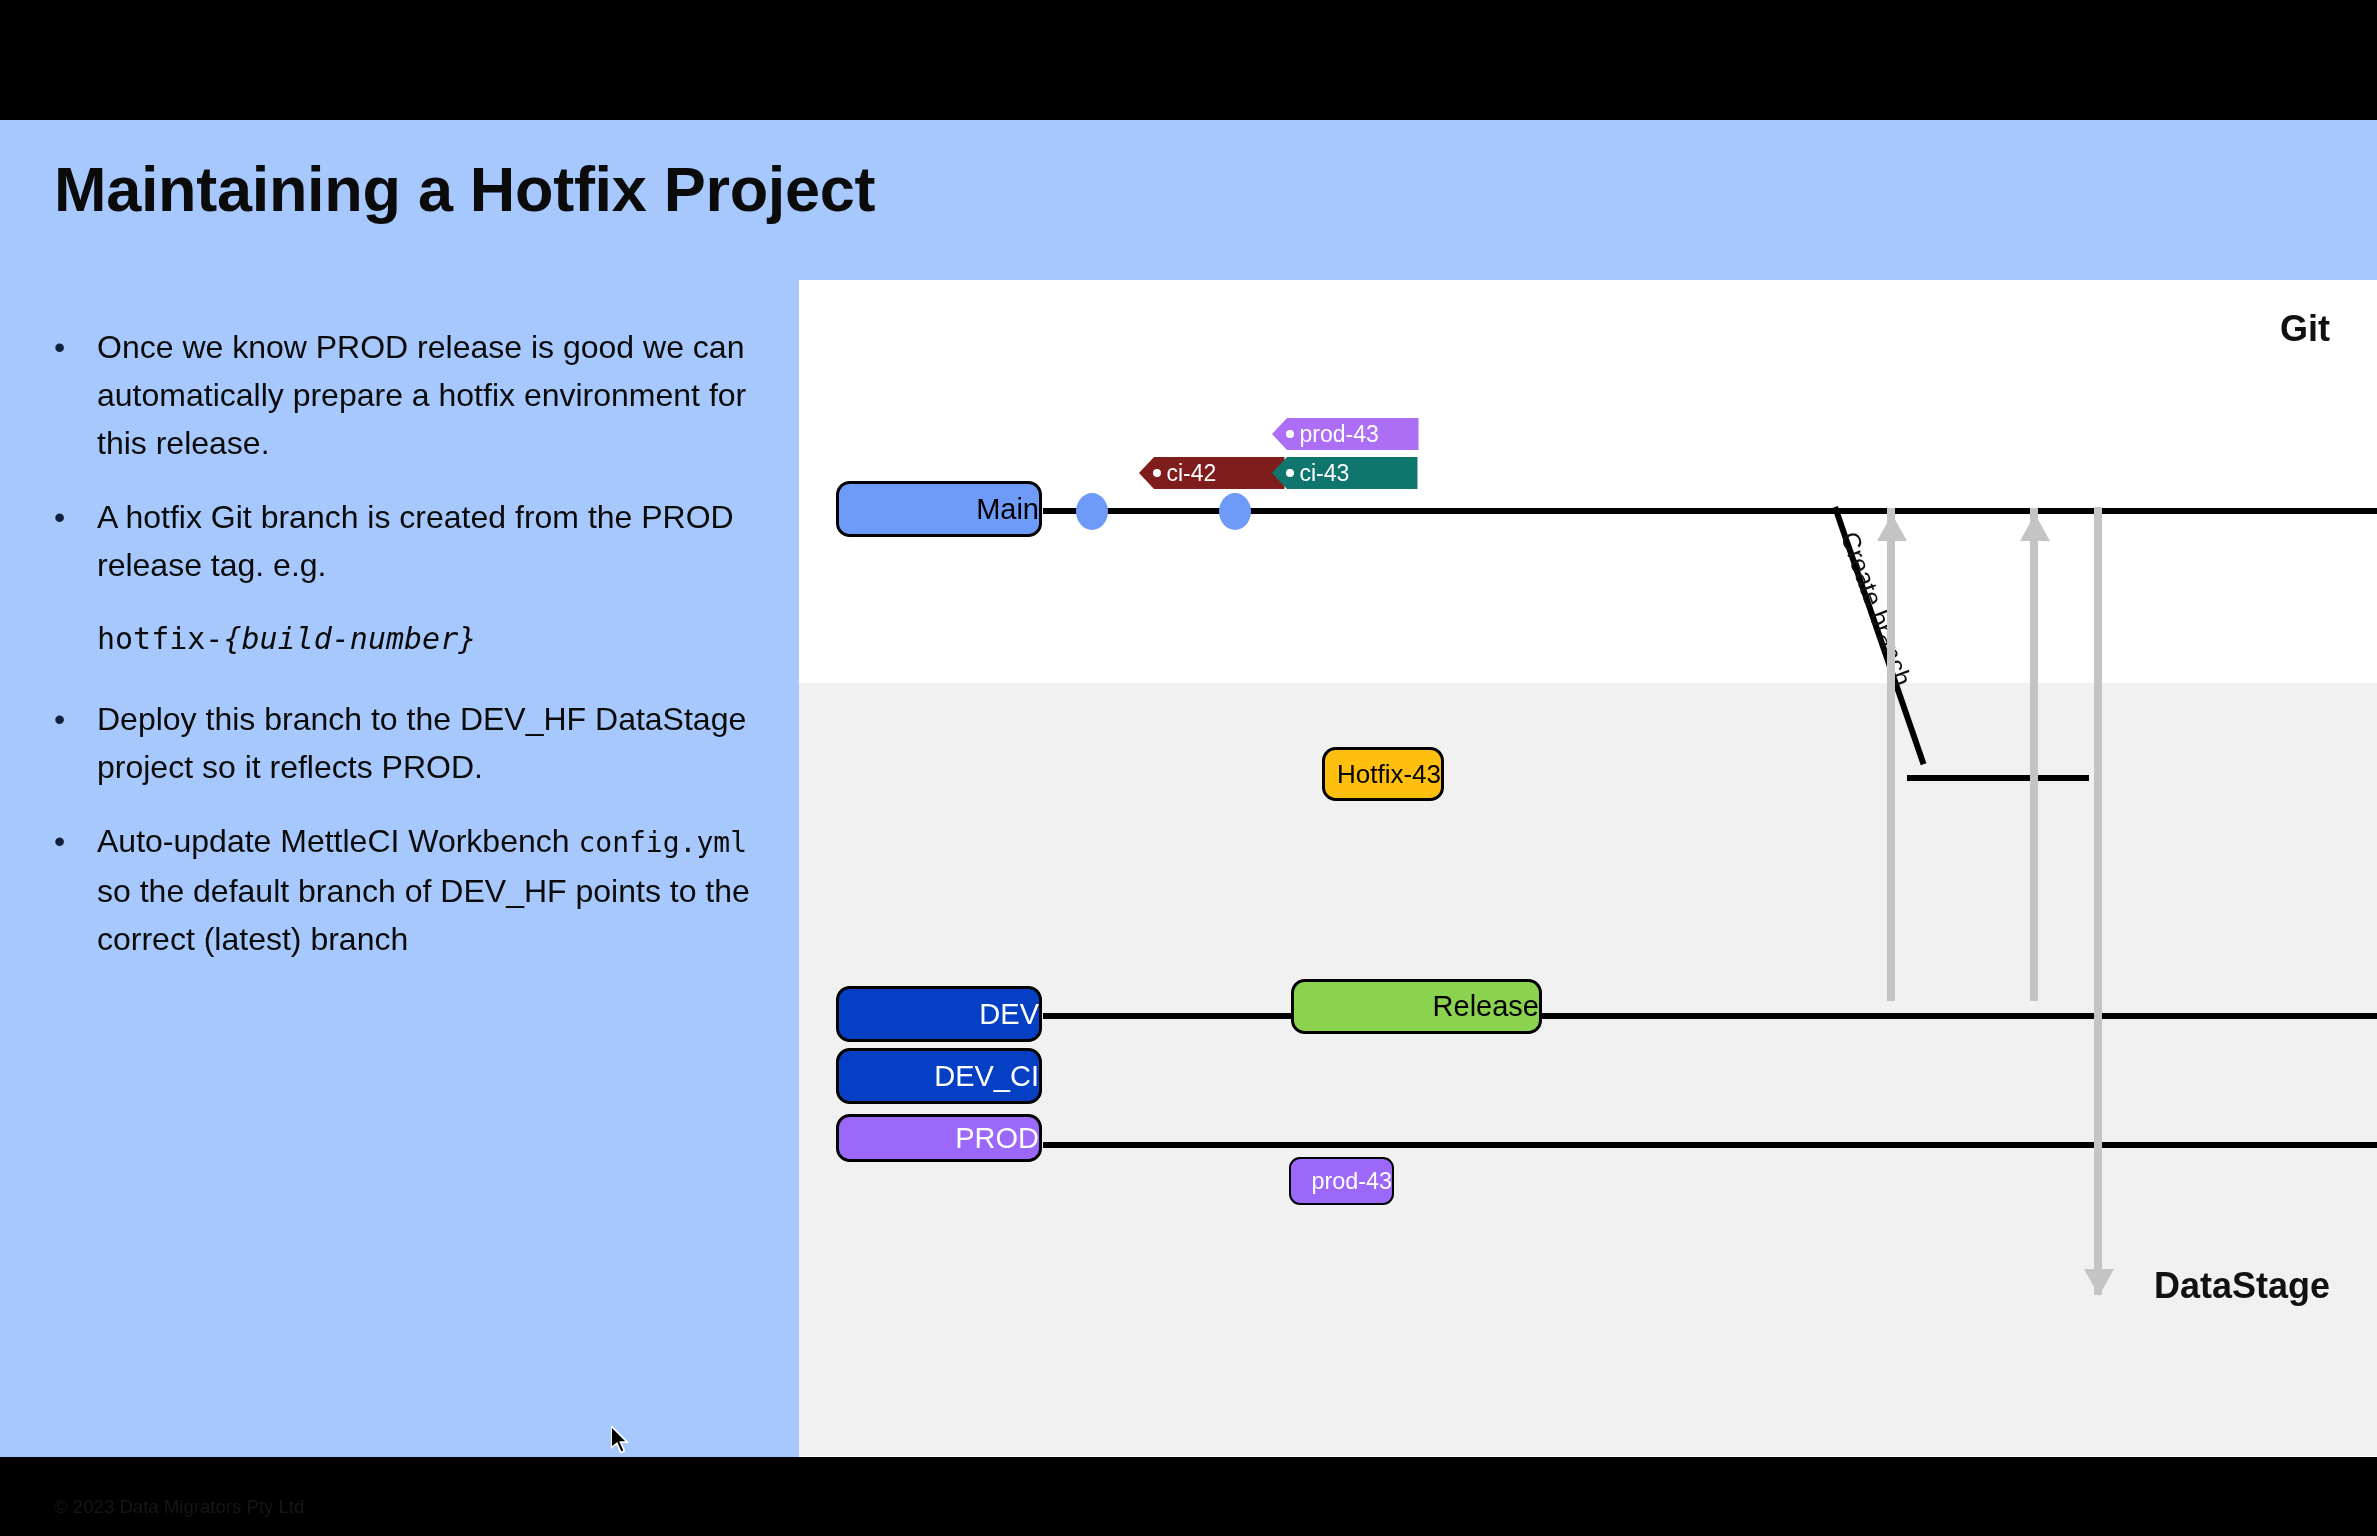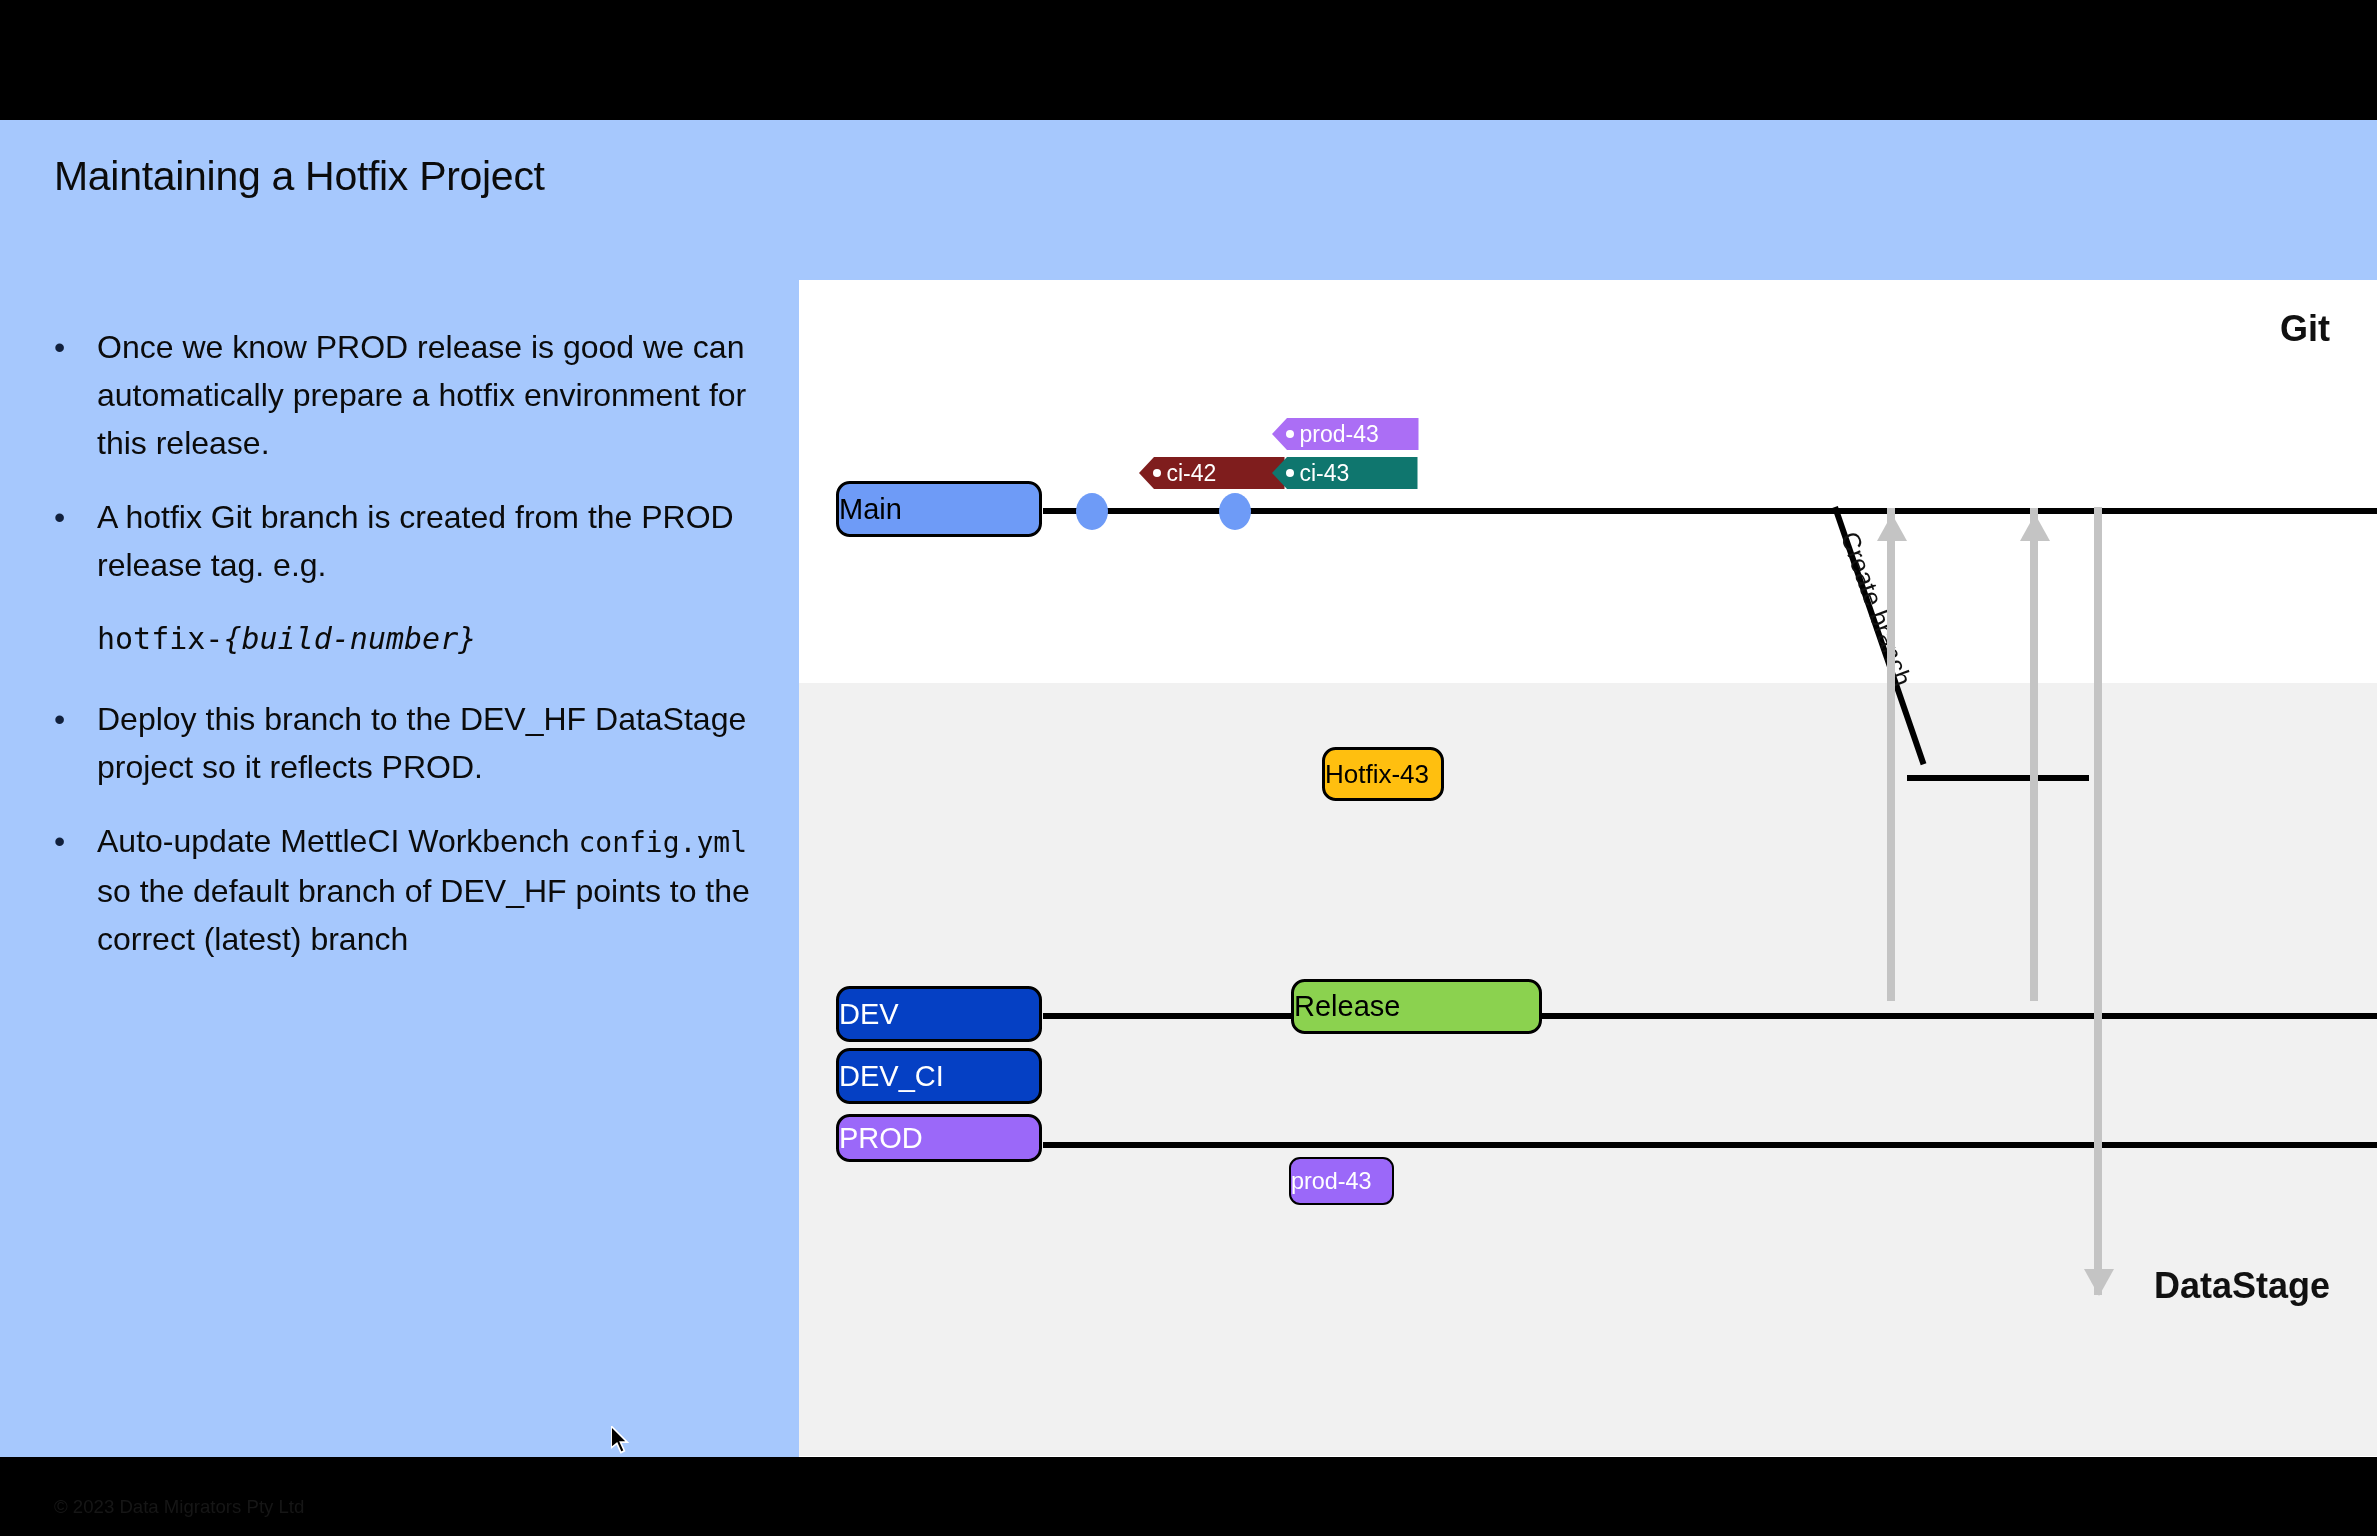--- a/index.html
+++ b/index.html
@@ -11,21 +11,21 @@
   #letterbox-bottom{position:absolute;left:0;top:1457px;width:2377px;height:80px;background:#000;}
 
   
   #slide{position:absolute;left:0;top:120px;width:2377px;height:1337px;background:#ffffff;}
 
   
   #left-panel{position:absolute;left:0;top:0;width:799px;height:1337px;background:#a6c8fd;}
   
   #header-band{position:absolute;left:0;top:0;width:2377px;height:160px;background:#a6c8fd;}
 
-  #page-title{position:absolute;left:54px;top:33px;font-size:41px;font-weight:400;
+  #page-title{position:absolute;left:54px;top:33px;font-size:63px;font-weight:700;
               color:#0b0b0b;letter-spacing:-0.3px;white-space:nowrap;}
 
   
   #bullets{position:absolute;left:54px;top:203px;width:715px;}
   .bullet-row{display:flex;align-items:flex-start;margin-bottom:26px;}
   .bullet-dot{width:43px;flex:0 0 43px;font-size:32px;line-height:48px;color:#11203c;text-align:left;}
   .bullet-text{font-size:32px;line-height:48px;color:#0b0b0b;}
   .code-row{margin:4.1px 0 32px 43px;font-size:30px;line-height:48px;color:#0b0b0b;
             font-family:"DejaVu Sans Mono","Liberation Mono",monospace;}
   .code-row .ital{font-style:italic;margin-top:8px;}
@@ -46,21 +46,21 @@
   #main-line{left:244px;top:228px;width:1334px;}
   #dev-line{left:244px;top:733px;width:1334px;}
   #prod-line{left:244px;top:862px;width:1334px;}
   #hotfix-line{left:1108px;top:495px;width:182px;}
   
   #branch-diagonal{position:absolute;left:1033px;top:227px;width:6.2px;height:272px;background:#000;
        transform-origin:top center;transform:rotate(-19deg);}
 
   
   .lane-pill{position:absolute;border:3.4px solid #000;border-radius:13.8px;
-             display:flex;align-items:center;justify-content:flex-start;
+             display:flex;align-items:center;justify-content:flex-end;
              font-size:29px;box-sizing:border-box;}
   #pill-main{left:37px;top:201px;width:206px;height:56px;background:#6e9bf7;color:#000;}
   #pill-dev{left:37px;top:706px;width:206px;height:56px;background:#0540c4;color:#fff;}
   #pill-devci{left:37px;top:768px;width:206px;height:56px;background:#0540c4;color:#fff;}
   #pill-prod{left:37px;top:834px;width:206px;height:48px;background:#9b68f9;color:#fff;}
   #pill-hotfix{left:523px;top:467px;width:122px;height:54px;background:#ffbf0f;color:#000;font-size:26px;}
   #pill-release{left:492px;top:699px;width:251px;height:55px;background:#8bd24f;color:#000;}
   #pill-prod43{left:490px;top:877px;width:105px;height:48px;background:#9b68f9;color:#fff;
                font-size:23.4px;border-width:2.8px;border-radius:11px;}
 

